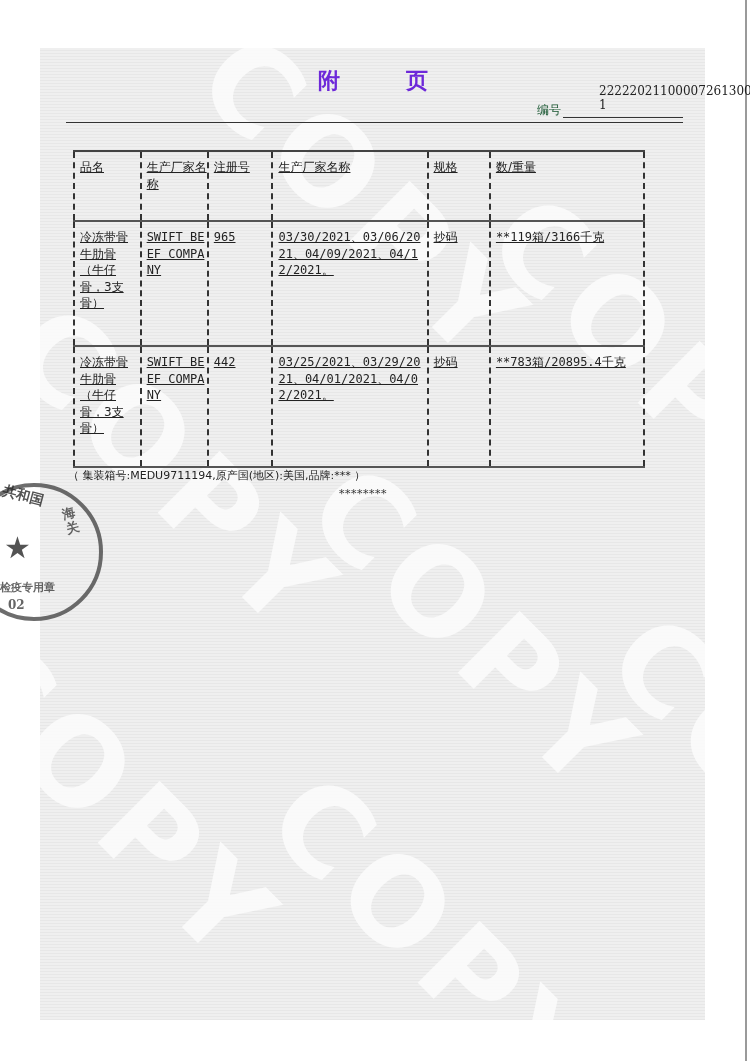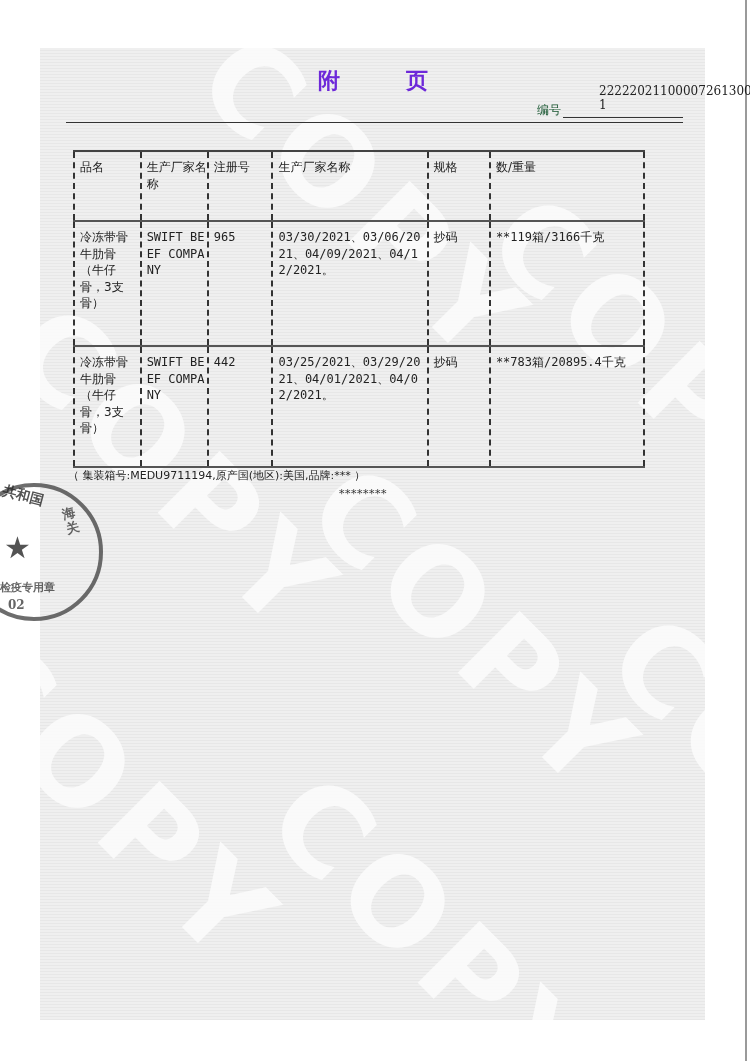--- a/index.html
+++ b/index.html
@@ -27,20 +27,21 @@
     font-family:"DejaVu Sans", sans-serif; letter-spacing:66px; color:#6d28d9;
   }
   .serial { position:absolute; top:84px; left:599px; font-size:12px; color:#222; }
   .bianhao { position:absolute; top:102px; left:537px; font-size:12px; color:#14532d; }
   .bianhao-line { position:absolute; top:117px; left:563px; width:120px; height:1px; background:#333; }
   .hr { position:absolute; top:122px; left:66px; width:617px; height:1px; background:#333; }
   table.grid {
     position:absolute; left:73px; top:150px; width:572px;
     border-collapse:collapse; font-size:12px; line-height:16.5px;
     font-family:"DejaVu Sans Mono", "Liberation Mono", monospace;
+    text-decoration:underline;
   }
   table.grid th, table.grid td {
     border-left:2px dashed #333; vertical-align:top; text-align:left;
     padding:7px 0 4px 5px; font-weight:normal;
   }
   table.grid tr > *:last-child { border-right:2px dashed #333; }
   table.grid thead tr { border-top:2px solid #444; }
   table.grid tr { border-bottom:2px solid #555; }
   .c1{width:61px}.c2{width:62px}.c3{width:59px}.c4{width:153px}.c5{width:57px}.c6{width:150px}
   .hdr-row th { height:57px; }

